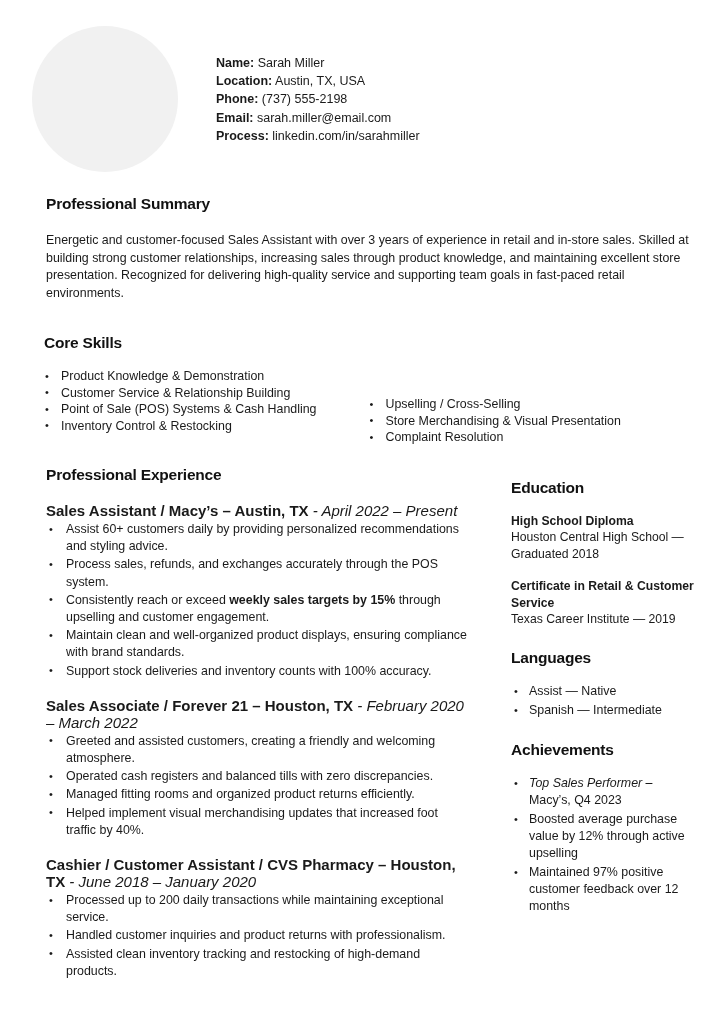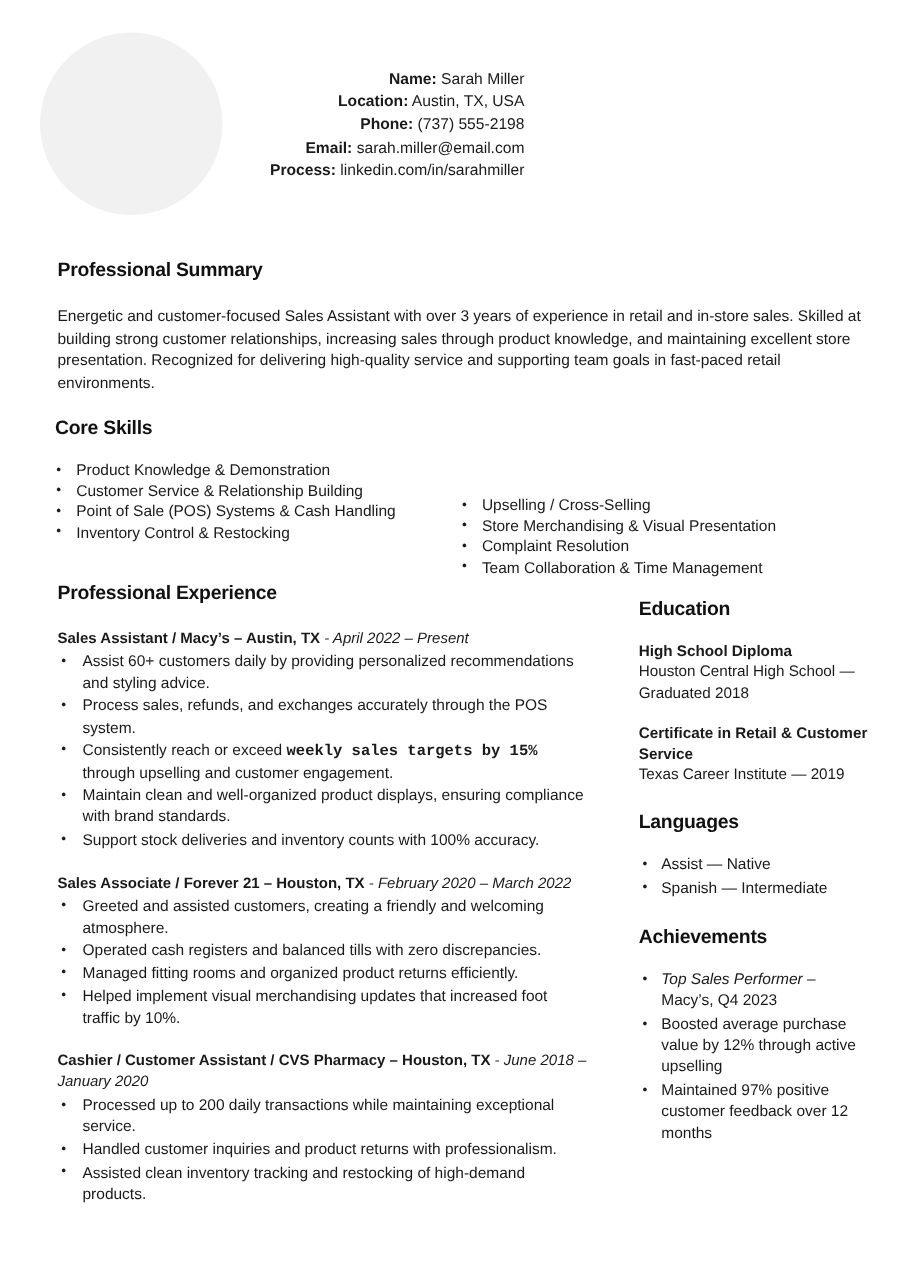--- a/index.html
+++ b/index.html
@@ -20,21 +20,20 @@
     position: relative;
     width: 720px;
     height: 1024px;
     box-sizing: border-box;
   }
 
   
   .header {
     position: relative;
     height: 175px;
-    text-align: right;
   }
   .avatar {
     position: absolute;
     left: 32px;
     top: 26px;
     width: 146px;
     height: 146px;
     border-radius: 50%;
     background: #f1f1f1;
   }
@@ -57,21 +56,21 @@
     font-size: 15.5px;
     font-weight: bold;
     letter-spacing: -0.2px;
     color: #111111;
   }
 
   
   .summary-sec {
     position: absolute;
     left: 46px;
-    top: 208px;
+    top: 195px;
     width: 645px;
   }
   .summary-sec .sec-head { margin-bottom: 19px; }
   .summary-text {
     font-size: 12.4px;
     line-height: 17.6px;
     text-align: left;
   }
 
   
@@ -126,37 +125,37 @@
     position: absolute;
     left: 511px;
     top: 13px;
     width: 185px;
   }
 
   .col-left > .sec-head { margin-bottom: 18px; }
 
   .job { margin-bottom: 15px; }
   .job-title {
-    font-size: 12px;
+    font-size: 15px;
     line-height: 17px;
     font-weight: bold;
     margin-bottom: 2px;
     margin-top: 17px;
   }
   .job-title .dates {
     font-weight: normal;
     font-style: italic;
   }
   .job ul.bul > li {
     line-height: 17.2px;
     margin-bottom: 1px;
     padding-left: 20px;
   }
   .job ul.bul > li::before { left: 3px; }
-  .b { font-weight: bold; font-family: Liberation Mono, monospace; }
+  .b { font-weight: bold; }
 
   
   .side-sec { margin-bottom: 22px; }
   .side-sec .sec-head { margin-bottom: 16px; }
   .edu-item { margin-bottom: 16px; }
   .edu-deg {
     font-size: 12.2px;
     line-height: 16.4px;
     font-weight: bold;
   }
@@ -220,21 +219,20 @@
             <li>Customer Service &amp; Relationship Building</li>
             <li>Point of Sale (POS) Systems &amp; Cash Handling</li>
             <li>Inventory Control &amp; Restocking</li>
           </ul>
       </div>
       <div class="skills-col right">
         <ul class="bul" id="skills-right">
             <li>Upselling / Cross-Selling</li>
             <li>Store Merchandising &amp; Visual Presentation</li>
             <li>Complaint Resolution</li>
-            <li>Team Collaboration &amp; Time Management</li>
           </ul>
       </div>
     </div>
   </div>
 
   <div class="body-cols">
 
     <div class="col-left">
       <div class="sec-head">Professional Experience</div>
       <div id="jobs-container">
@@ -247,21 +245,21 @@
               <li><span>Maintain clean and well-organized product displays, ensuring compliance with brand standards.</span></li>
               <li><span>Support stock deliveries and inventory counts with 100% accuracy.</span></li>
             </ul>
           </div>
           <div class="job">
             <div class="job-title"><span>Sales Associate / Forever 21 – Houston, TX</span><span class="dates"> - </span><span class="dates">February 2020 – March 2022</span></div>
             <ul class="bul">
               <li><span>Greeted and assisted customers, creating a friendly and welcoming atmosphere.</span></li>
               <li><span>Operated cash registers and balanced tills with zero discrepancies.</span></li>
               <li><span>Managed fitting rooms and organized product returns efficiently.</span></li>
-              <li><span>Helped implement visual merchandising updates that increased foot traffic by 10%.</span></li>
+              <li><span>Helped implement visual merchandising updates that increased foot traffic by 40%.</span></li>
             </ul>
           </div>
           <div class="job">
             <div class="job-title"><span>Cashier / Customer Assistant / CVS Pharmacy – Houston, TX</span><span class="dates"> - </span><span class="dates">June 2018 – January 2020</span></div>
             <ul class="bul">
               <li><span>Processed up to 200 daily transactions while maintaining exceptional service.</span></li>
               <li><span>Handled customer inquiries and product returns with professionalism.</span></li>
               <li><span>Assisted clean inventory tracking and restocking of high-demand products.</span></li>
             </ul>
           </div>

